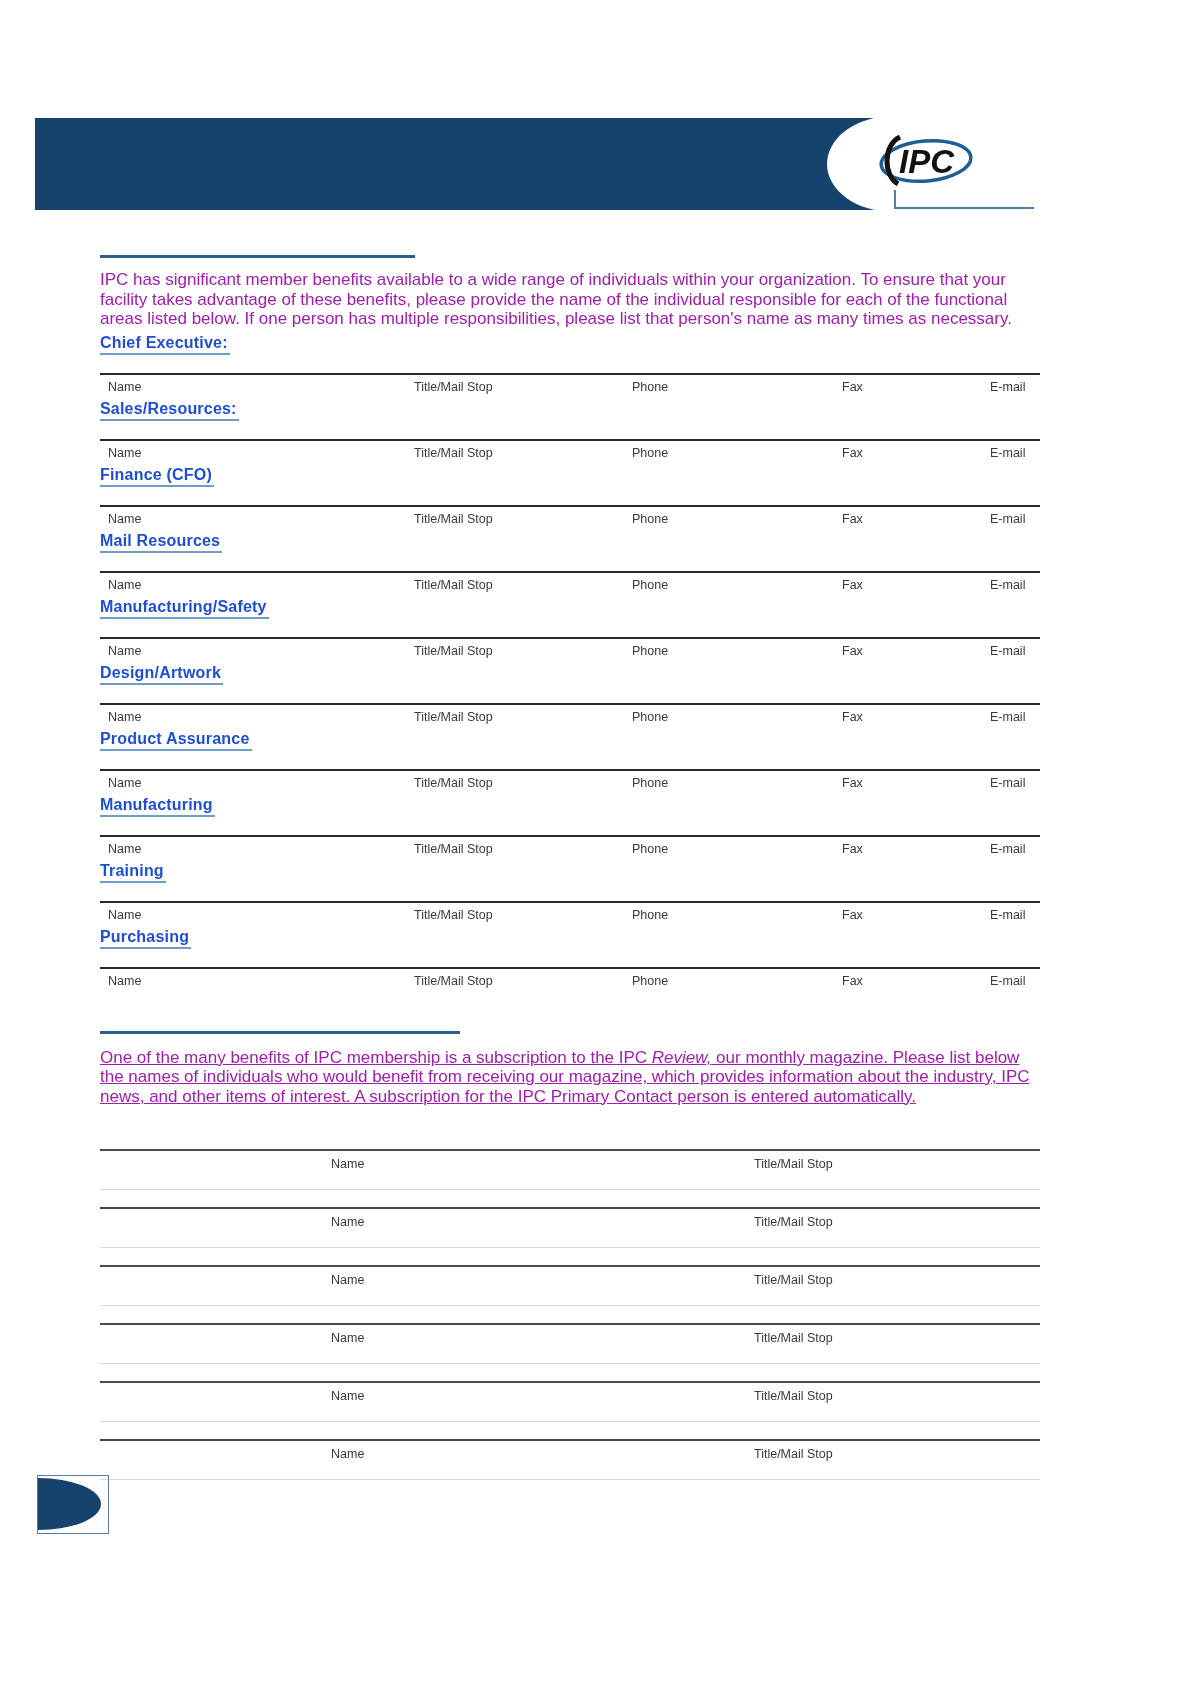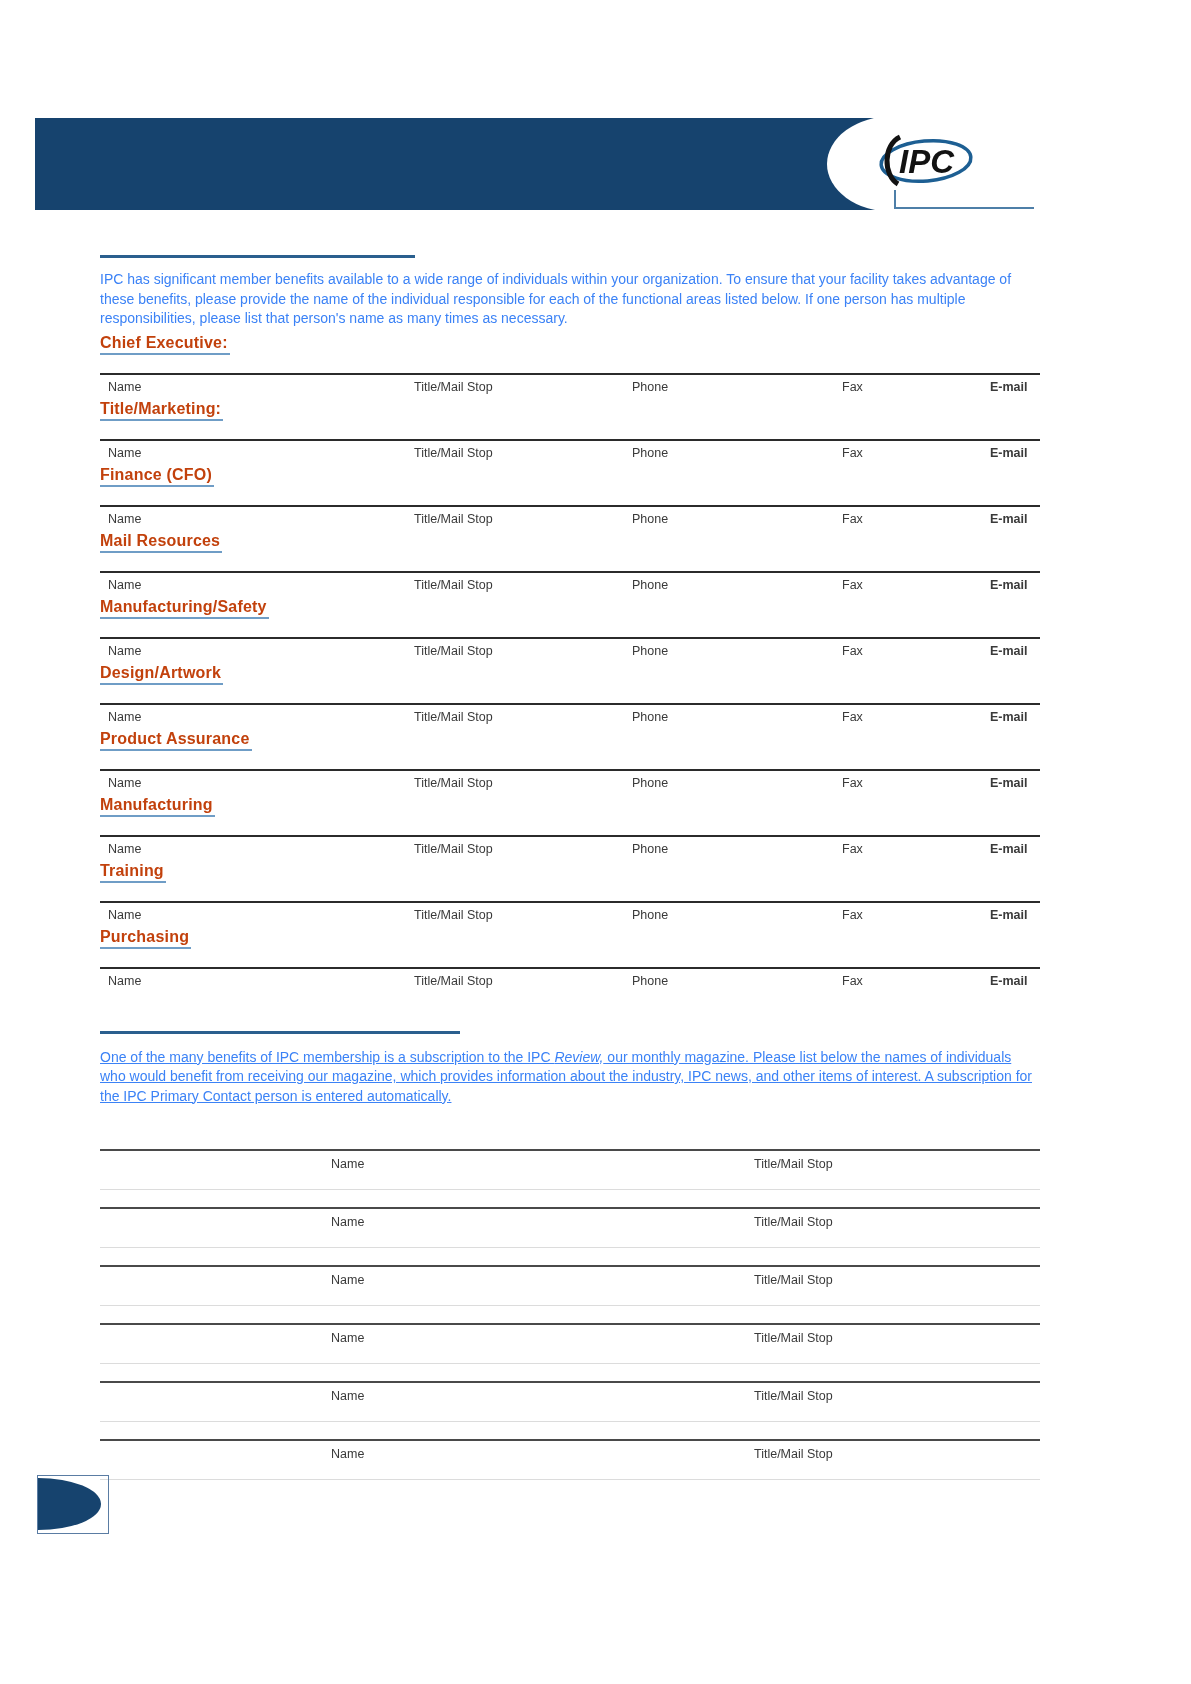--- a/index.html
+++ b/index.html
@@ -15,37 +15,37 @@
   .bracket-v { position:absolute; left:894px; top:190px; width:2px; height:19px; background:#4e7fa8; }
   .bracket-h { position:absolute; left:894px; top:207px; width:140px; height:2px; background:#4e7fa8; }
 
   
   .main { position:absolute; left:100px; top:255px; width:940px; }
 
   .divider { height:3px; background:#2a5f8e; }
   .divider-1 { width:315px; }
   .divider-2 { width:360px; margin-top:42px; }
 
-  .intro { margin:12px 0 4px 0; font-size:14px; line-height:19.5px; color:#3b82f6; }
+  .intro { margin:12px 0 4px 0; font-size:17px; line-height:19.5px; color:#a21caf; }
   .intro-2 { margin:14px 0 0 0;text-decoration:underline; }
 
   .area-heading {
     display:table; margin:4px 0 18px 0; padding:0 2px 1px 0;
-    font-size:16px; line-height:19px; font-weight:bold; color:#c2410c;
+    font-size:16px; line-height:19px; font-weight:bold; color:#1d4ed8;
     border-bottom:2px solid #6f9dc6; letter-spacing:0.2px;
   }
 
   .rule  { border-top:2px solid #2b2b2b; height:0; }
   .labels-row { position:relative; height:15px; margin-top:5px; }
   .flabel { position:absolute; top:0; font-size:12.5px; color:#3a3a3a; white-space:nowrap; }
   .flabel.c0 { left:8px; }
   .flabel.c1 { left:314px; }
   .flabel.c2 { left:532px;text-align:center; }
   .flabel.c3 { left:742px; }
-  .flabel.c4 { left:890px;font-weight:bold; }
+  .flabel.c4 { left:890px; }
 
   
   .sub-rows { margin-top:43px; }
   .sub-row  { position:relative; height:58px; }
   .rule2 { border-top:2px solid #4a4a4a; height:0; }
   .faint-line { position:absolute; left:0; right:0; top:40px; border-top:1px solid #dcdcdc; }
   .sub-label { position:absolute; top:8px; font-size:12.5px; color:#3a3a3a; white-space:nowrap; }
   .sub-label.s0 { left:231px; }
   .sub-label.s1 { left:654px; }
 
@@ -84,21 +84,21 @@
     <div class="labels-row">
             <span class="flabel c0">Name</span>
             <span class="flabel c1">Title/Mail Stop</span>
             <span class="flabel c2">Phone</span>
             <span class="flabel c3">Fax</span>
             <span class="flabel c4">E-mail</span>
           </div>
   </div>
 
   <div class="area-block">
-    <h3 class="area-heading">Title/Marketing:</h3>
+    <h3 class="area-heading">Sales/Resources:</h3>
     <div class="rule"></div>
     <div class="labels-row">
             <span class="flabel c0">Name</span>
             <span class="flabel c1">Title/Mail Stop</span>
             <span class="flabel c2">Phone</span>
             <span class="flabel c3">Fax</span>
             <span class="flabel c4">E-mail</span>
           </div>
   </div>
 

